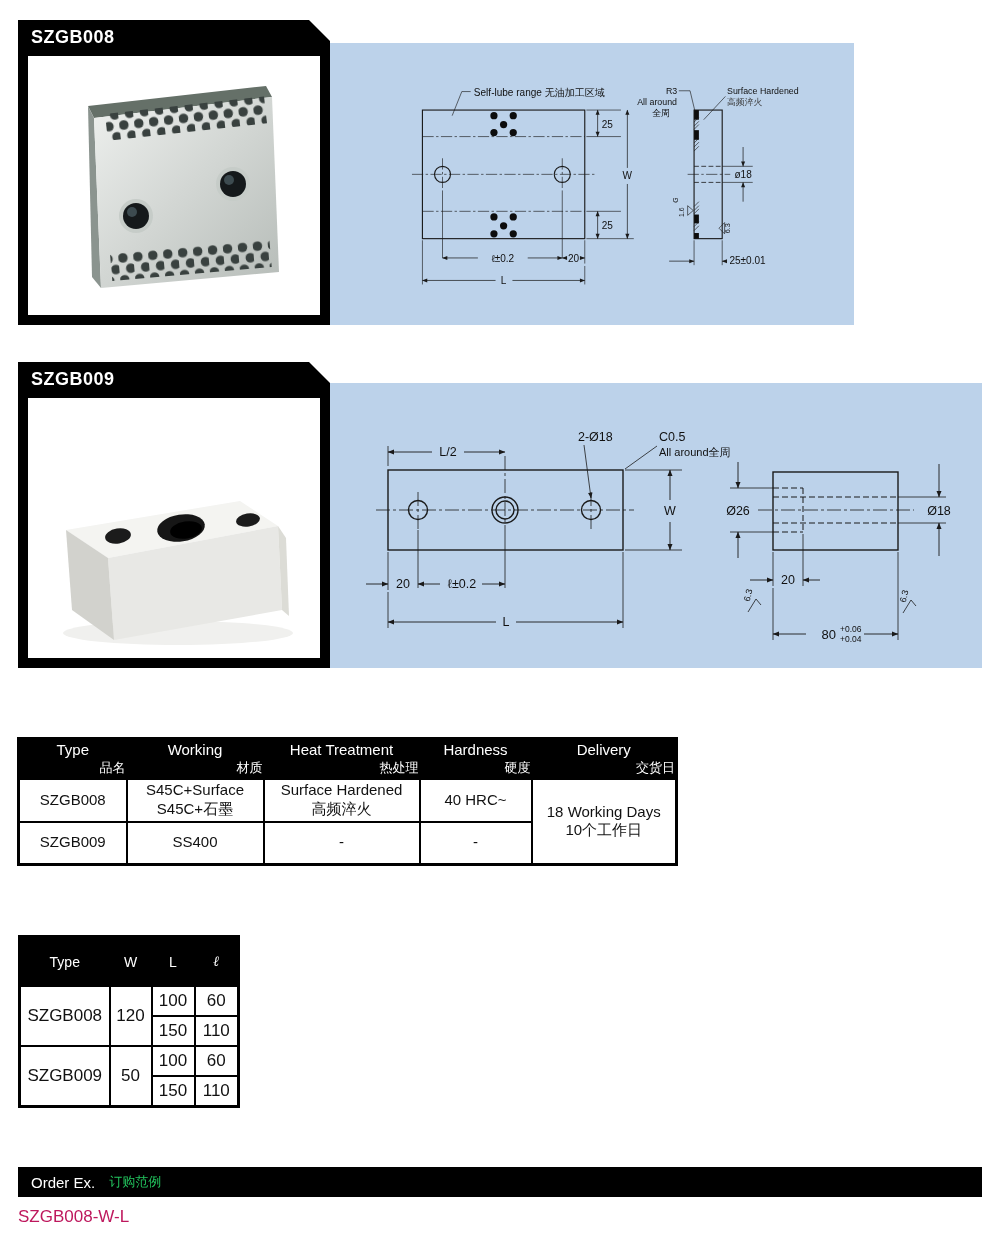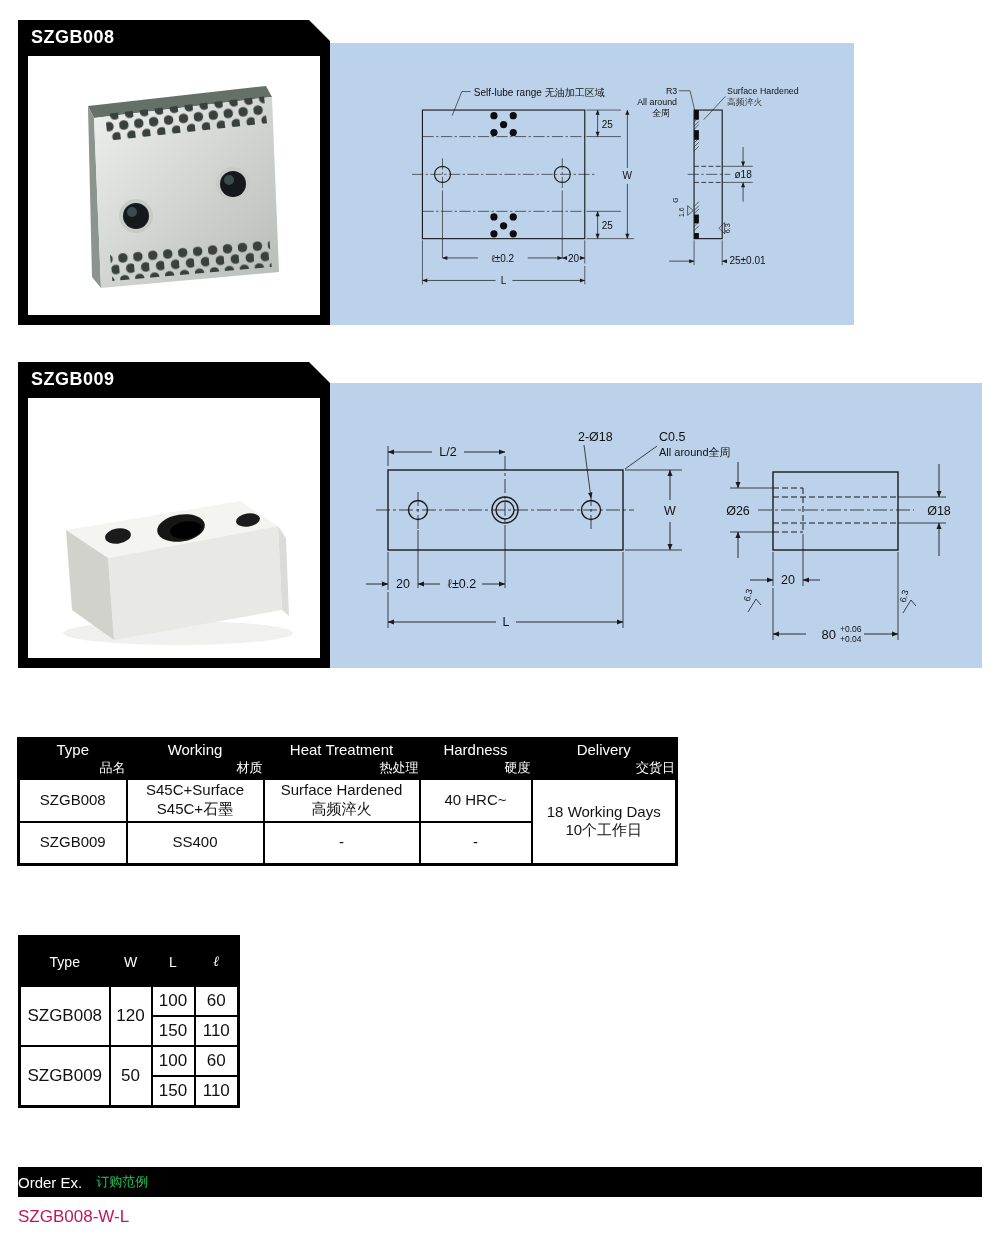--- a/index.html
+++ b/index.html
@@ -37,21 +37,21 @@
   .spec .r{height:43px;}
 
   
   .dims{position:absolute;left:18px;top:935px;width:220px;border:3px solid #000;}
   .dims th,.dims td{border:2px solid #000;text-align:center;vertical-align:middle;padding:0;}
   .dims th{background:#000;color:#fff;font-weight:normal;font-size:14px;height:47px;}
   .dims td{font-size:17px;height:28px;}
   .dims .ell{font-style:italic;font-family:"Liberation Serif",serif;}
 
   
-  .order-bar{position:absolute;left:18px;top:1167px;width:964px;height:30px;background:#000;display:flex;align-items:center;gap:14px;box-sizing:border-box;}
+  .order-bar{position:absolute;left:18px;top:1167px;width:964px;height:30px;background:#000;display:flex;align-items:center;gap:14px;padding-left:13px;box-sizing:border-box;}
   .order-en{color:#fff;font-size:15px;}
   .order-zh{color:#22c55e;font-size:13px;}
   .order-example{position:absolute;left:18px;top:1207px;font-size:17px;color:#be185d;}
 </style>
 </head>
 <body>
 
 <div class="panel" style="left:330px;top:43px;width:524px;height:282px;">
   <svg viewBox="330 43 652 282">
     <defs>

